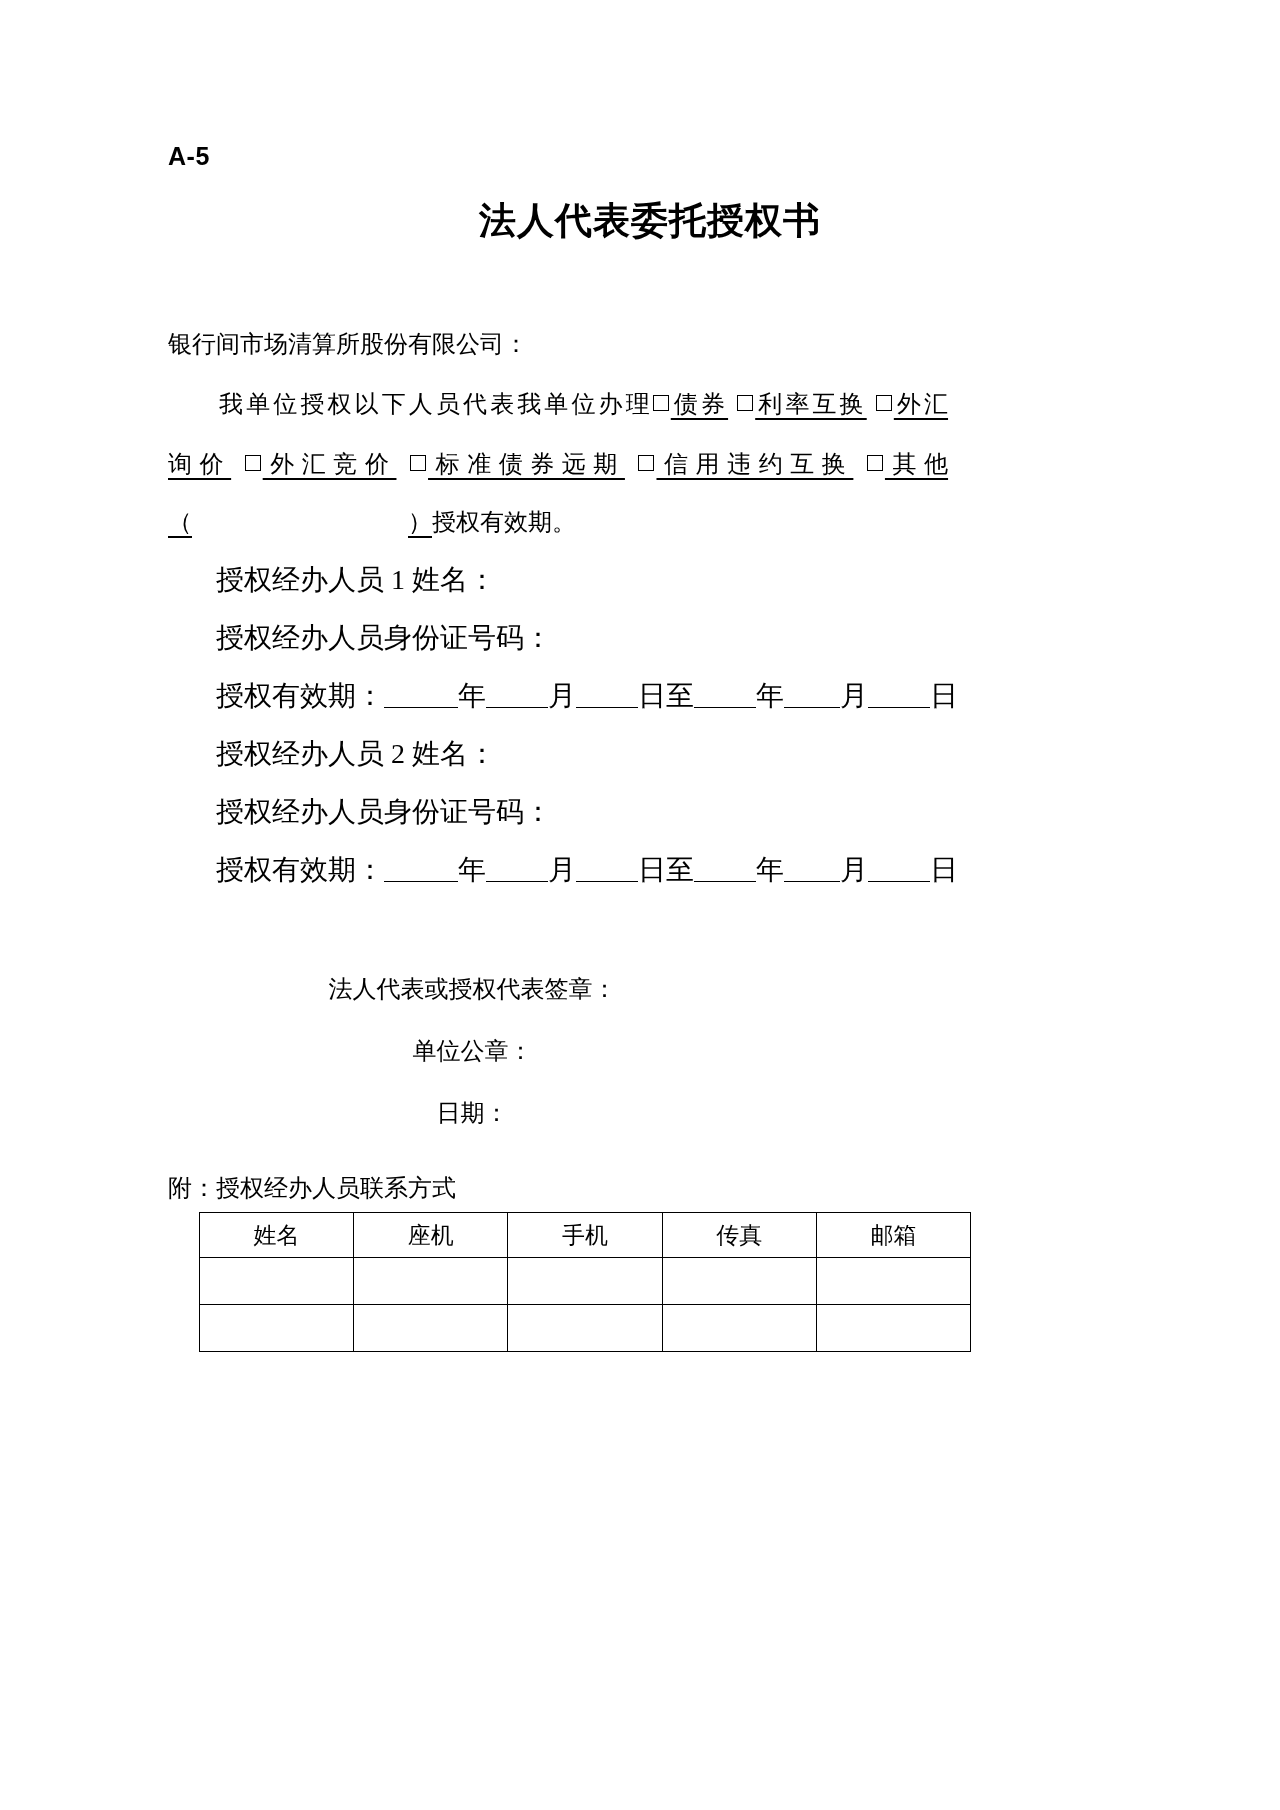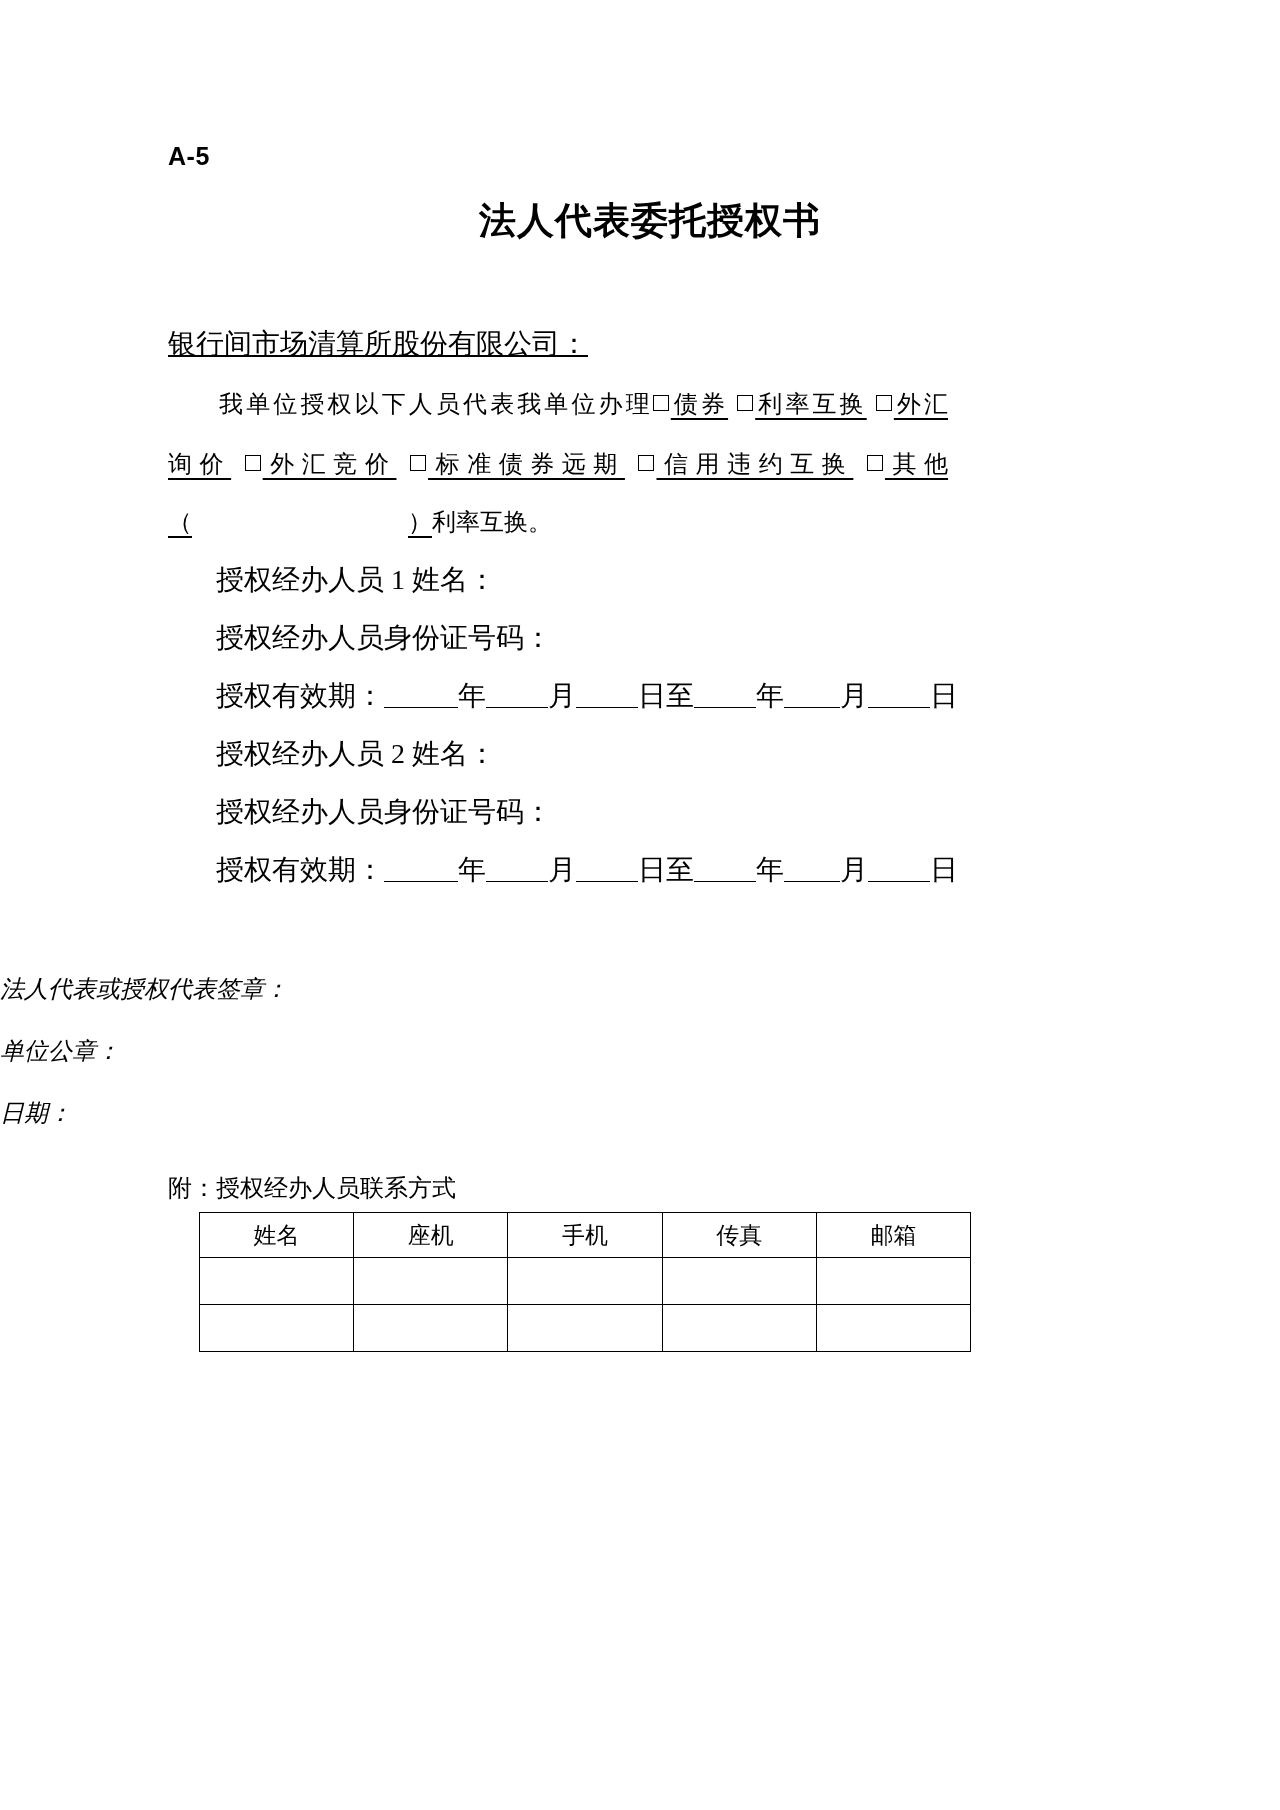--- a/index.html
+++ b/index.html
@@ -45,24 +45,23 @@
   }
   .body-block {
     position: absolute;
     left: 168px;
     top: 315px;
     width: 780px;
     font-size: 24px;
     line-height: 58px;
   }
   .salutation {
-    font-size: 28px;
-    line-height: 58px;
-    white-space: nowrap;
-    text-decoration: underline;
+    font-size: 24px;
+    line-height: 58px;
+    white-space: nowrap;
   }
   .para-justify {
     font-size: 24px;
     line-height: 58px;
     text-align: justify;
     text-align-last: justify;
     margin-top: 2px;
   }
   .para-justify .indent {
     display: inline-block;
@@ -100,26 +99,25 @@
   .w-big { width: 74px; }
   .w-mid { width: 62px; }
   .w-sm  { width: 56px; }
   .sign-block {
     position: absolute;
     left: 0;
     top: 958px;
     width: 1280px;
   }
   .sign-line {
-    text-align: left;
+    text-align: center;
     font-size: 24px;
     line-height: 62px;
     padding-right: 335px;
     white-space: nowrap;
-    font-style: italic;
   }
   .sign-line.l2 { padding-right: 335px; }
   .sign-line.l3 { padding-right: 335px; }
   .note-line {
     position: absolute;
     left: 228px;
     top: 1125px;
     font-size: 21px;
     white-space: nowrap;
   }
@@ -159,21 +157,21 @@
   <div class="doc-title">法人代表委托授权书</div>
 
   <div class="body-block">
 
     <div class="salutation">银行间市场清算所股份有限公司：</div>
 
     <div class="para-justify"><span class="indent"></span><span>我单位授权以下人员代表我单位办理</span><span class="uline"><span class="cbox"></span><span>债券</span></span>&nbsp;<span class="uline"><span class="cbox"></span><span>利率互换</span></span>&nbsp;<span class="uline"><span class="cbox"></span><span>外汇</span></span></div>
 
     <div class="para-justify"><span class="uline"><span>询价</span></span>&nbsp;<span class="uline"><span class="cbox"></span><span>外汇竞价</span></span>&nbsp;<span class="uline"><span class="cbox"></span><span>标准债券远期</span></span>&nbsp;<span class="uline"><span class="cbox"></span><span>信用违约互换</span></span>&nbsp;<span class="uline"><span class="cbox"></span><span>其他</span></span></div>
 
-    <div style="font-size:24px; line-height:58px; white-space:nowrap;"><span class="uline"><span>（</span><span class="blank-paren"></span><span>）</span></span><span>利率互换。</span></div>
+    <div style="font-size:24px; line-height:58px; white-space:nowrap;"><span class="uline"><span>（</span><span class="blank-paren"></span><span>）</span></span><span>授权有效期。</span></div>
 
     <div class="field-line"><span>授权经办人员 1 姓名：</span></div>
 
     <div class="field-line"><span>授权经办人员身份证号码：</span></div>
 
     <div class="field-line"><span>授权有效期：</span><span class="fill w-big"></span><span>年</span><span class="fill w-mid"></span><span>月</span><span class="fill w-mid"></span><span>日至</span><span class="fill w-mid"></span><span>年</span><span class="fill w-sm"></span><span>月</span><span class="fill w-mid"></span><span>日</span></div>
 
     <div class="field-line"><span>授权经办人员 2 姓名：</span></div>
 
     <div class="field-line"><span>授权经办人员身份证号码：</span></div>

